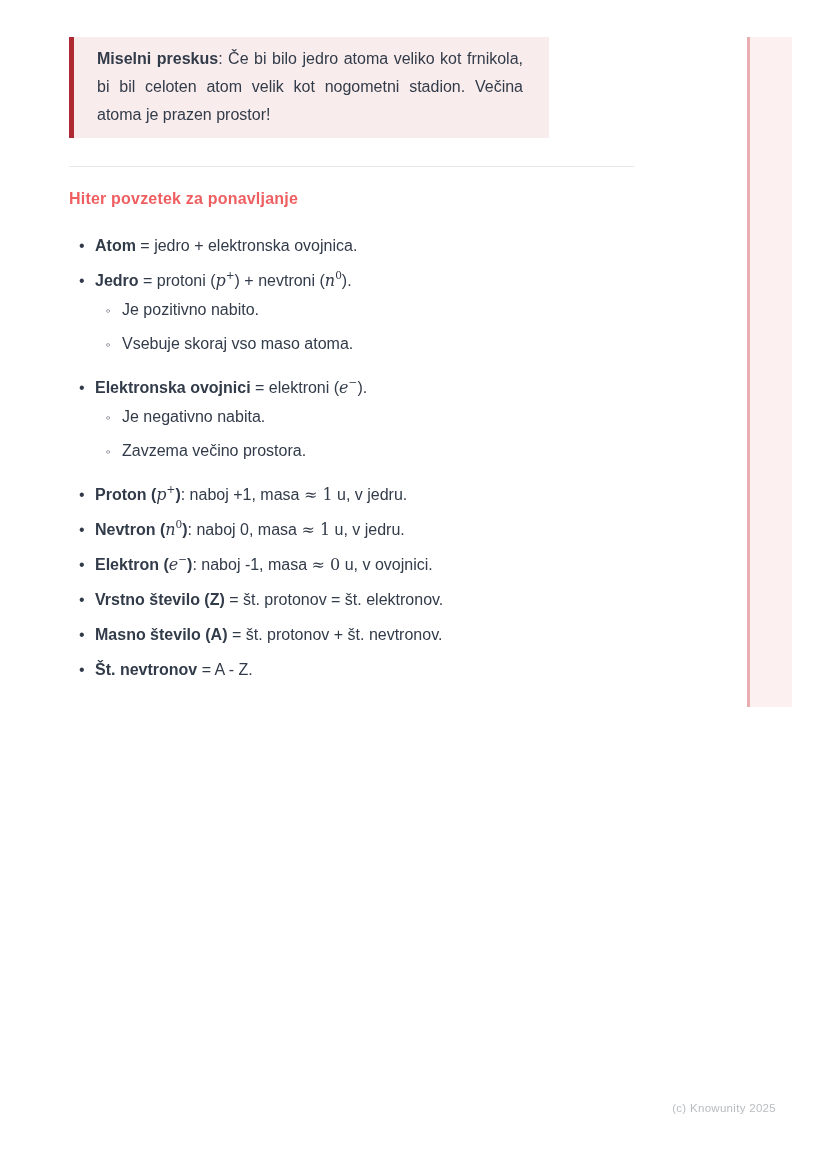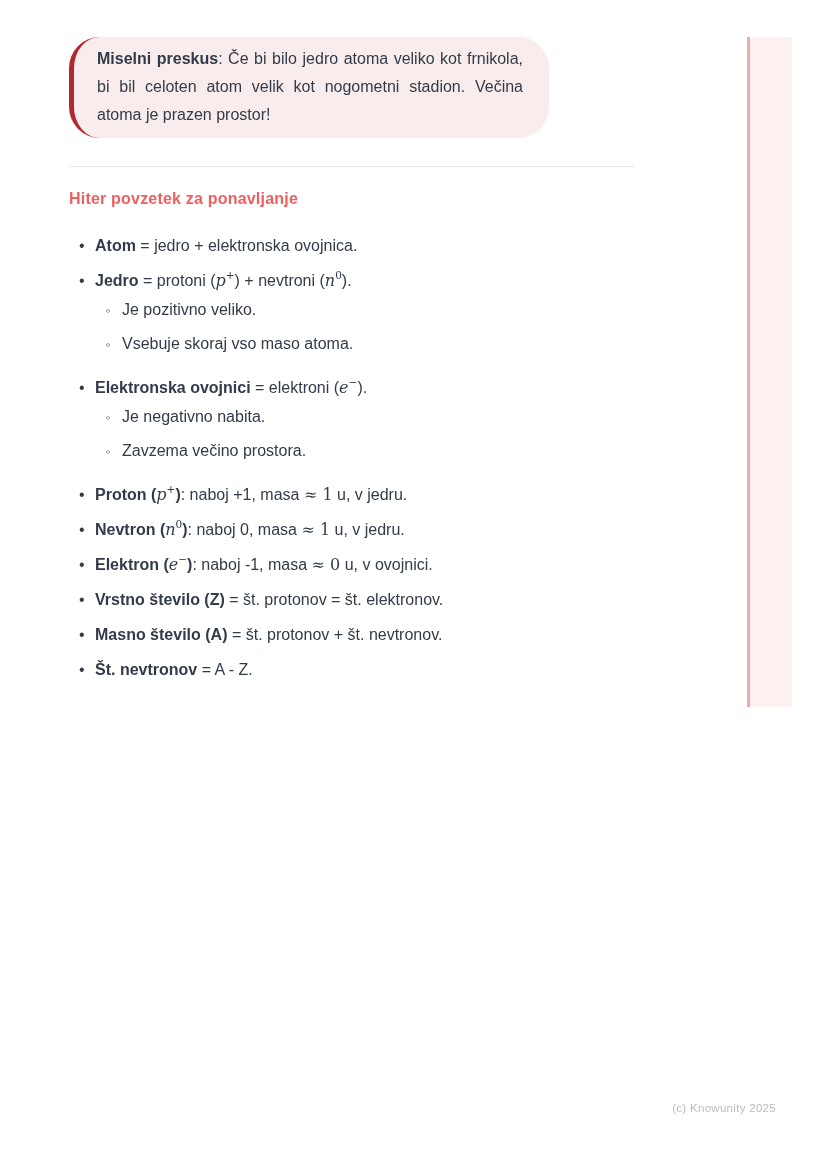--- a/index.html
+++ b/index.html
@@ -27,21 +27,20 @@
     left: 69px;
     top: 37px;
     width: 480px;
     box-sizing: border-box;
     background: var(--callout-bg);
     border-left: 5px solid var(--callout-border);
     padding: 8px 26px 9px 23px;
     font-size: 16px;
     line-height: 28px;
     text-align: justify;
-    border-radius: 31px;
   }
   .callout .b { font-weight: 700; }
   .divider {
     position: absolute;
     left: 69px;
     top: 166px;
     width: 565px;
     height: 1px;
     background: var(--divider);
   }
@@ -108,21 +107,21 @@
       <div class="item l1" style="margin-top: 0px;">
         <span class="marker">•</span>
         <span class="content"><span class="b">Atom</span><span> = jedro + elektronska ovojnica.</span></span>
       </div>
       <div class="item l1" style="margin-top: 14px;">
         <span class="marker">•</span>
         <span class="content"><span class="b">Jedro</span><span> = protoni (</span><span class="m">p</span><sup class="sr">+</sup><span>) + nevtroni (</span><span class="m">n</span><sup class="sr">0</sup><span>).</span></span>
       </div>
       <div class="item l2" style="margin-top: 8px;">
         <span class="marker">◦</span>
-        <span class="content"><span>Je pozitivno veliko.</span></span>
+        <span class="content"><span>Je pozitivno nabito.</span></span>
       </div>
       <div class="item l2" style="margin-top: 12px;">
         <span class="marker">◦</span>
         <span class="content"><span>Vsebuje skoraj vso maso atoma.</span></span>
       </div>
       <div class="item l1" style="margin-top: 22px;">
         <span class="marker">•</span>
         <span class="content"><span class="b">Elektronska ovojnici</span><span> = elektroni (</span><span class="m">e</span><sup class="sr">−</sup><span>).</span></span>
       </div>
       <div class="item l2" style="margin-top: 8px;">

